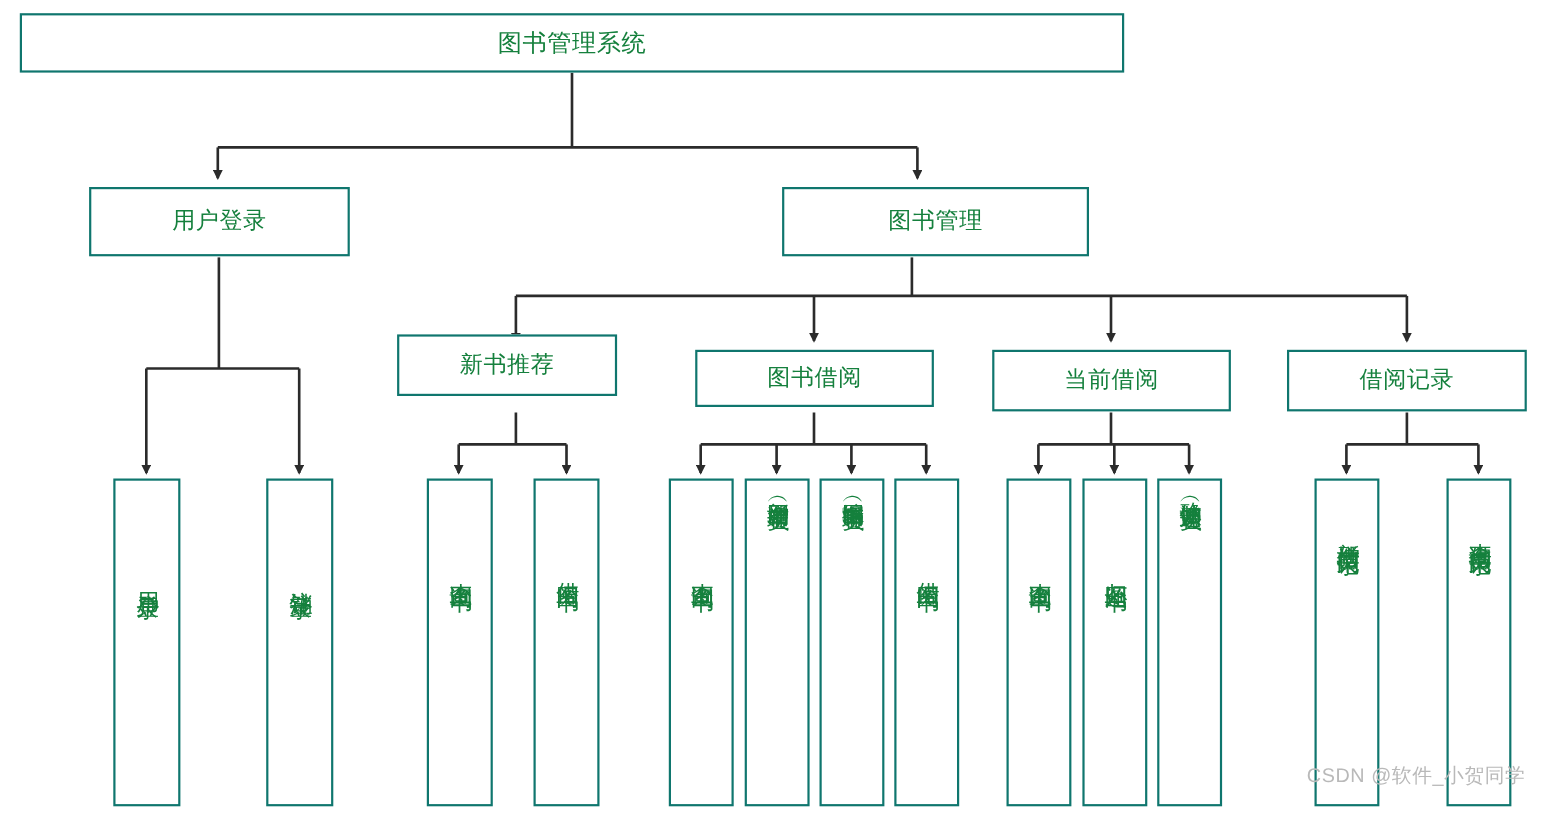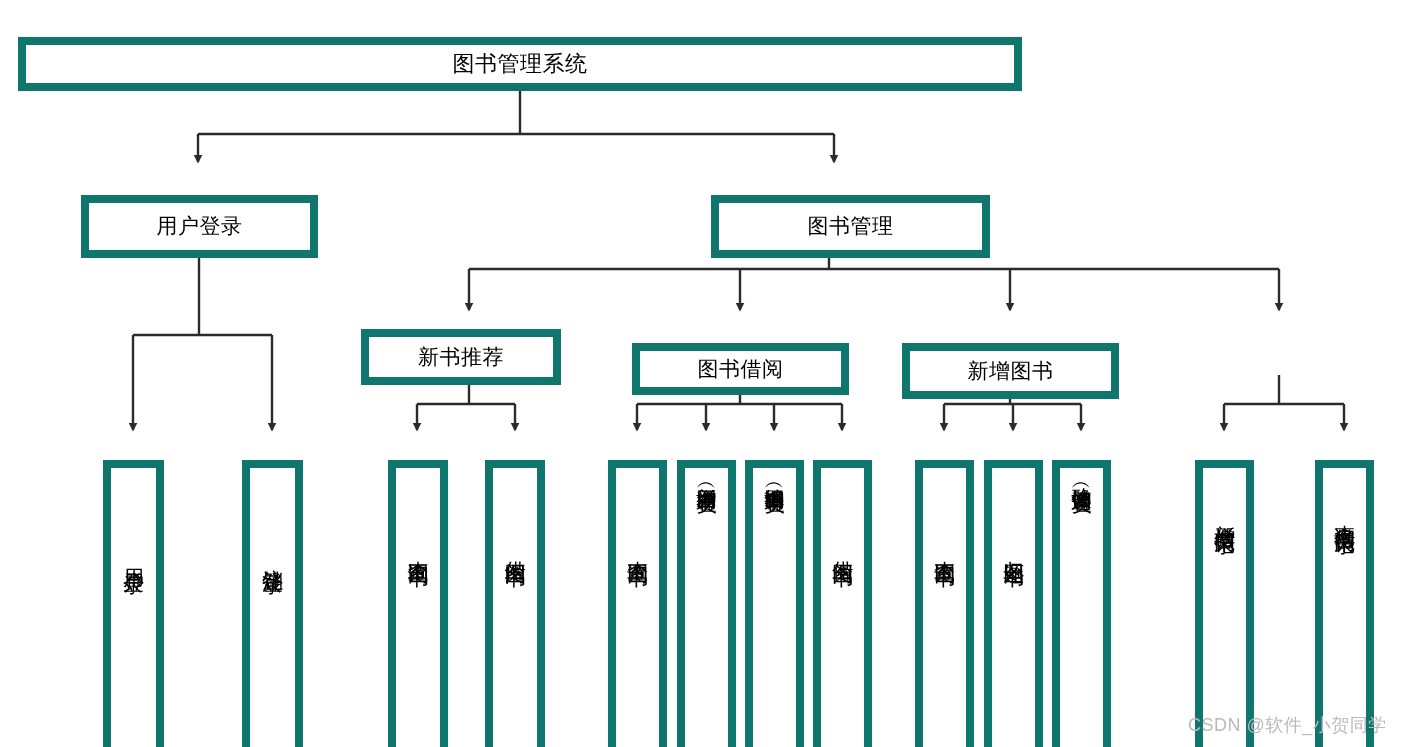--- a/index.html
+++ b/index.html
@@ -23,26 +23,25 @@
     left: 0;
     top: 0;
     width: 1405px;
     height: 747px;
     pointer-events: none;
   }
   .node {
     position: absolute;
     box-sizing: border-box;
     background: #ffffff;
-    border: 8px solid #0f766e;
+    border: 2px solid #0f766e;
     display: flex;
     align-items: center;
     justify-content: center;
-    color: #000000;
-    margin-top: 25px;
+    color: #15803d;
   }
   .node-label {
     display: block;
     text-align: center;
     line-height: 1.18;
     letter-spacing: 0.5px;
     white-space: nowrap;
   }
   
   .node.horiz .node-label {
@@ -144,21 +143,24 @@
     <span class="node-label">图书管理</span>
   </div>
 
   <div class="node horiz" style="left:361px; top:304px; width:200px; height:56px;">
     <span class="node-label">新书推荐</span>
   </div>
   <div class="node horiz" style="left:632px; top:318px; width:217px; height:52px;">
     <span class="node-label">图书借阅</span>
   </div>
   <div class="node horiz" style="left:902px; top:318px; width:217px; height:56px;">
-    <span class="node-label">新增图书</span>
+    <span class="node-label">当前借阅</span>
+  </div>
+  <div class="node horiz" style="left:1170px; top:318px; width:218px; height:56px;">
+    <span class="node-label">借阅记录</span>
   </div>
 
   <div class="node vert" style="left:103px; top:435px; width:61px; height:298px; padding-top:84px;">
     <span class="node-label">用户登录</span>
   </div>
   <div class="node vert" style="left:242px; top:435px; width:61px; height:298px; padding-top:84px;">
     <span class="node-label">注销登录</span>
   </div>
 
   <div class="node vert" style="left:388px; top:435px; width:60px; height:298px; padding-top:76px;">
@@ -191,15 +193,15 @@
     <span class="node-label">确认归还（管理员）</span>
   </div>
 
   <div class="node vert" style="left:1195px; top:435px; width:59px; height:298px; padding-top:40px;">
     <span class="node-label">新增借阅记录</span>
   </div>
   <div class="node vert" style="left:1315px; top:435px; width:59px; height:298px; padding-top:40px;">
     <span class="node-label">查询借阅记录</span>
   </div>
 
-  <div class="watermark" style="left:1188px; top:713px;text-align:right;">CSDN @软件_小贺同学</div>
+  <div class="watermark" style="left:1188px; top:693px;text-align:right;">CSDN @软件_小贺同学</div>
 
 </div>
 
 </body></html>

